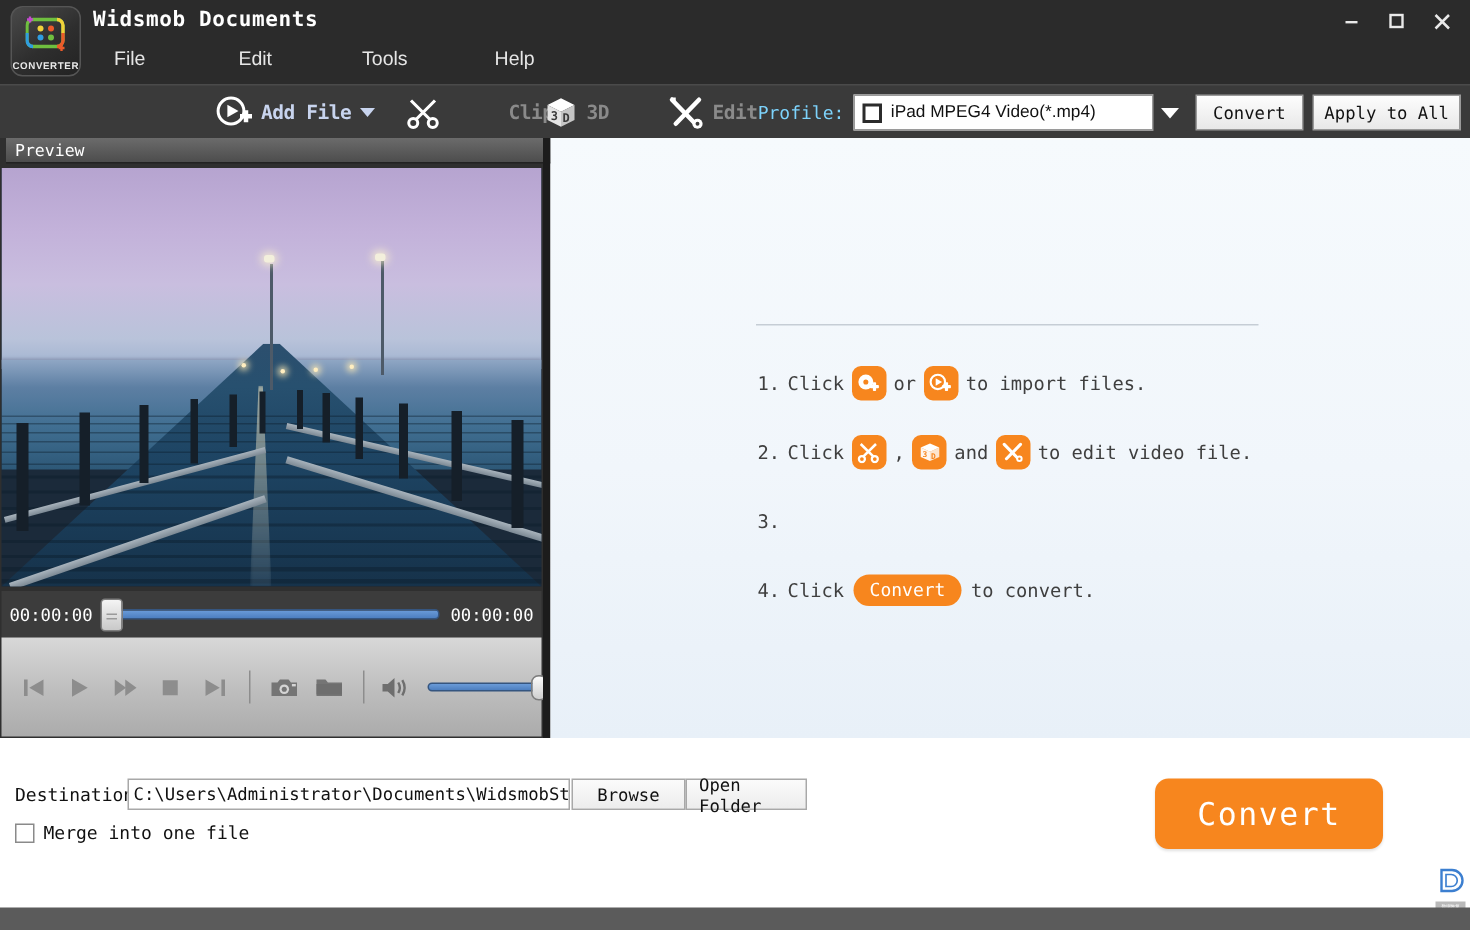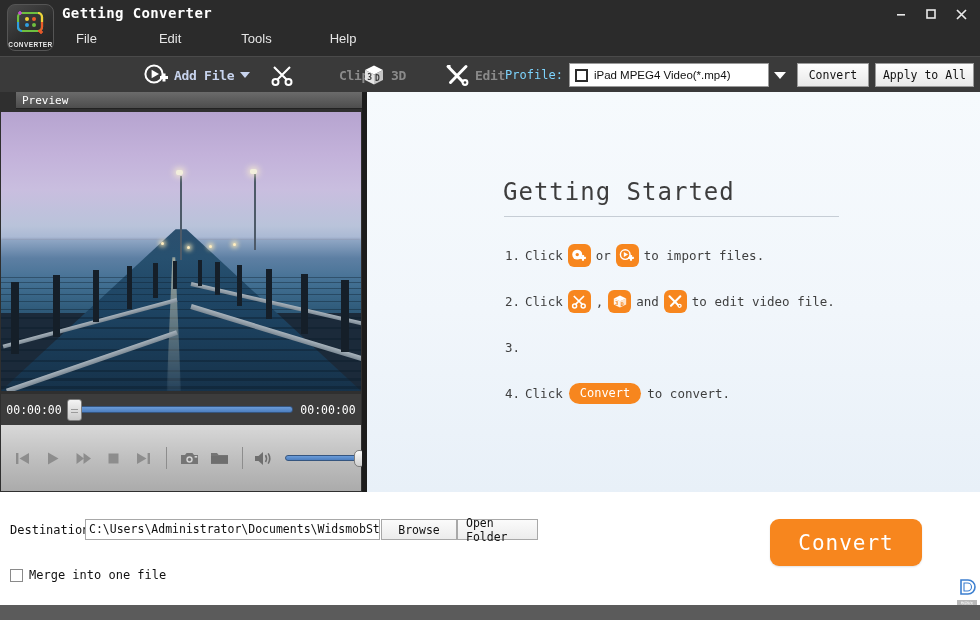--- a/index.html
+++ b/index.html
@@ -199,21 +199,21 @@
   
   .left-panel {
     position: absolute;
     left: 0; top: 92px;
     width: 362px; height: 400px;
     background: #2f2f2f;
   }
 
   .preview-tab {
     position: absolute;
-    left: 16px; top: 0;
+    left: 4px; top: 0;
     width: 368px; height: 17px;
     background: linear-gradient(#6b6b6b, #4d4d4d);
     border-bottom: 1px solid #222;
   }
   .preview-tab span {
     font-family: "DejaVu Sans Mono", monospace;
     font-size: 11px;
     color: #ffffff;
     position: absolute;
     left: 6px; top: 2px;
@@ -479,21 +479,21 @@
     color: #111;
     display: flex; align-items: center; justify-content: center;
     cursor: default;
     padding: 0 8px;
   }
   .btn-browse { left: 381px; width: 76px; }
   .btn-open   { left: 457px; width: 81px; }
 
   .merge-row {
     position: absolute;
-    left: 10px; top: 76px;
+    left: 10px; top: 56px;
     display: flex;
     align-items: flex-end;
     gap: 6px;
     cursor: default;
   }
   .cb {
     width: 13px; height: 13px;
     border: 1px solid #8a8a8a;
     background: #ffffff;
   }
@@ -559,21 +559,21 @@
         <circle cx="10" cy="10" r="2" fill="#f2d13a"></circle>
         <circle cx="17" cy="10" r="2" fill="#ec5b2a"></circle>
         <circle cx="10" cy="16" r="2" fill="#2f9de0"></circle>
         <circle cx="17" cy="16" r="2" fill="#6fbf3f"></circle>
         <path d="M3 2 l0 4 M1 4 l4 0" stroke="#c44ad0" stroke-width="1.6"></path>
         <path d="M24 21 l0 4 M22 23 l4 0" stroke="#ec5b2a" stroke-width="1.6"></path>
       </svg>
       <div class="cap">CONVERTER</div>
     </div>
 
-    <div class="app-title">Getting Converter</div>
+    <div class="app-title">Widsmob Documents</div>
 
     <div class="menubar">
       <div class="menu-item m-file">File</div>
       <div class="menu-item m-edit">Edit</div>
       <div class="menu-item m-tools">Tools</div>
       <div class="menu-item m-help">Help</div>
     </div>
 
     <div class="winbtns">
       <div class="winbtn wb-min">
@@ -779,21 +779,20 @@
       <div class="vol-track">
         <div class="vol-thumb"></div>
       </div>
     </div>
   </div>
 
   <div class="panel-split"></div>
 
   <div class="right-panel">
 
-    <div class="gs-title">Getting Started</div>
     <div class="gs-rule"></div>
 
     <div class="gs-list">
 
       <div class="gs-row">
         <span class="num">1.</span>
         <span class="txt">Click</span>
         <span class="oicon">
           <svg width="16" height="15" viewBox="0 0 18 16">
             <circle cx="7" cy="7" r="5.6" fill="#ffffff"></circle>

